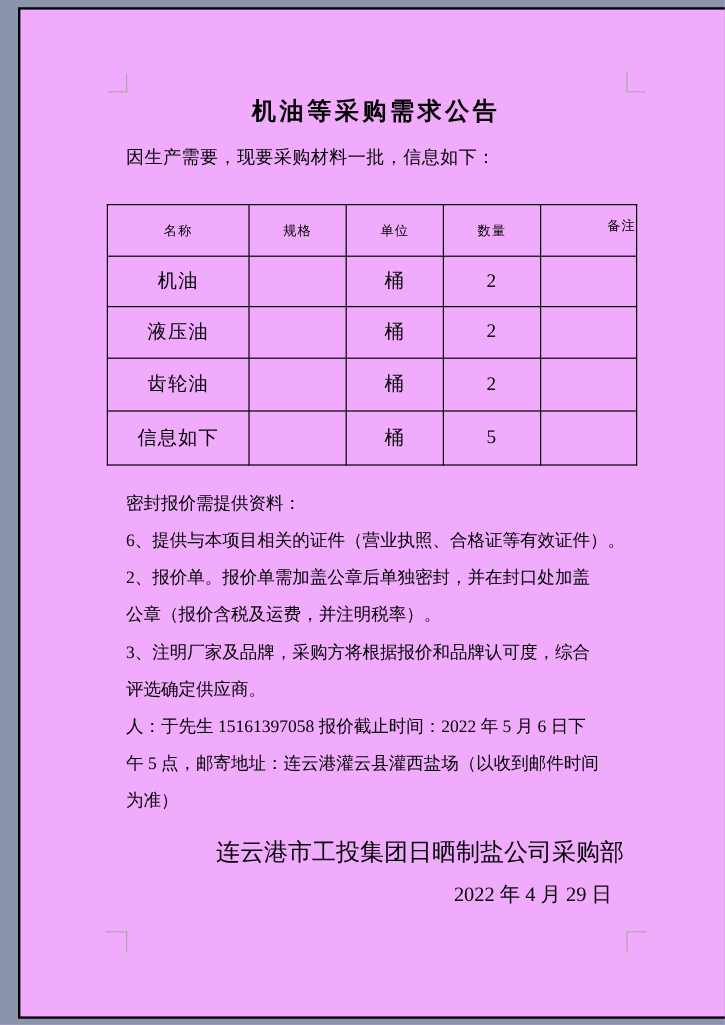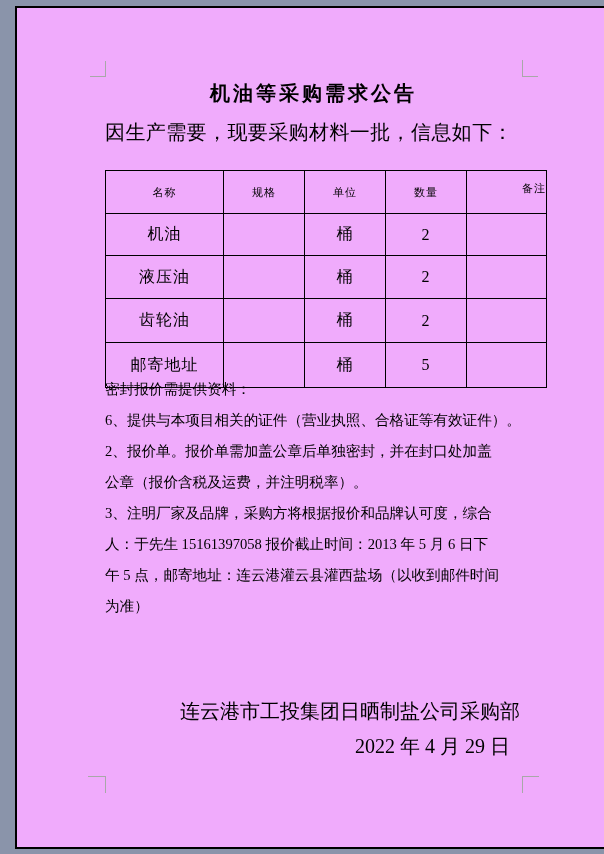--- a/index.html
+++ b/index.html
@@ -36,28 +36,28 @@
     text-align: center;
     font-size: 20px;
     font-weight: bold;
     letter-spacing: 3px;
     line-height: 24px;
     white-space: nowrap;
   }
   .intro {
     position: absolute;
     left: 88px; top: 114px;
-    font-size: 20px;
+    font-size: 15px;
     letter-spacing: 0.4px;
     line-height: 20px;
     white-space: nowrap;
   }
   table.items {
     position: absolute;
-    left: 88px; top: 162px;
+    left: 72px; top: 162px;
     width: 441px;
     border-collapse: collapse;
     table-layout: fixed;
     padding-left: 10px;
   }
   table.items th, table.items td {
     border: 1px solid #000000;
     text-align: center;
     vertical-align: middle;
     font-weight: normal;
@@ -72,42 +72,42 @@
     padding-bottom: 8px;
   }
   tr.r-head { height: 43px; }
   tr.r-0 { height: 42px; }
   tr.r-1 { height: 43px; }
   tr.r-2 { height: 44px; }
   tr.r-3 { height: 45px; }
 
   .para {
     position: absolute;
-    left: 88px; top: 366px;
+    left: 88px; top: 397px;
   }
   .para .line {
     font-size: 14.6px;
     line-height: 31px;
     height: 31px;
     white-space: nowrap;
   }
   .sig {
     position: absolute;
     left: 88px; top: 691px; width: 415px;
     text-align: right;
     font-size: 20px;
     line-height: 24px;
     white-space: nowrap;
   }
   .date {
     position: absolute;
     left: 88px; top: 726px; width: 415px;
     text-align: right;
     padding-right: 10px;
-    font-size: 20px;
+    font-size: 17px;
     line-height: 24px;
     white-space: nowrap;
   }
 </style>
 </head>
 <body>
 
 <div class="page">
 
   <div class="crop tl"></div>
@@ -152,36 +152,37 @@
         <td></td>
       </tr>
       <tr class="r-2">
         <td>齿轮油</td>
         <td></td>
         <td>桶</td>
         <td>2</td>
         <td></td>
       </tr>
       <tr class="r-3">
-        <td>邮寄地址</td>
+        <td>信息如下</td>
         <td></td>
         <td>桶</td>
         <td>5</td>
         <td></td>
       </tr>
     </tbody>
   </table>
 
   <div class="para">
     <div class="line">密封报价需提供资料：</div>
     <div class="line">6、提供与本项目相关的证件（营业执照、合格证等有效证件）。</div>
     <div class="line">2、报价单。报价单需加盖公章后单独密封，并在封口处加盖</div>
     <div class="line">公章（报价含税及运费，并注明税率）。</div>
     <div class="line">3、注明厂家及品牌，采购方将根据报价和品牌认可度，综合</div>
-    <div class="line">人：于先生 15161397058 报价截止时间：2013 年 5 月 6 日下</div>
+    <div class="line">评选确定供应商。</div>
+    <div class="line">人：于先生 15161397058 报价截止时间：2022 年 5 月 6 日下</div>
     <div class="line">午 5 点，邮寄地址：连云港灌云县灌西盐场（以收到邮件时间</div>
     <div class="line">为准）</div>
   </div>
 
   <div class="sig">连云港市工投集团日晒制盐公司采购部</div>
   <div class="date">2022 年 4 月 29 日</div>
 
 </div>
 
 </body></html>

